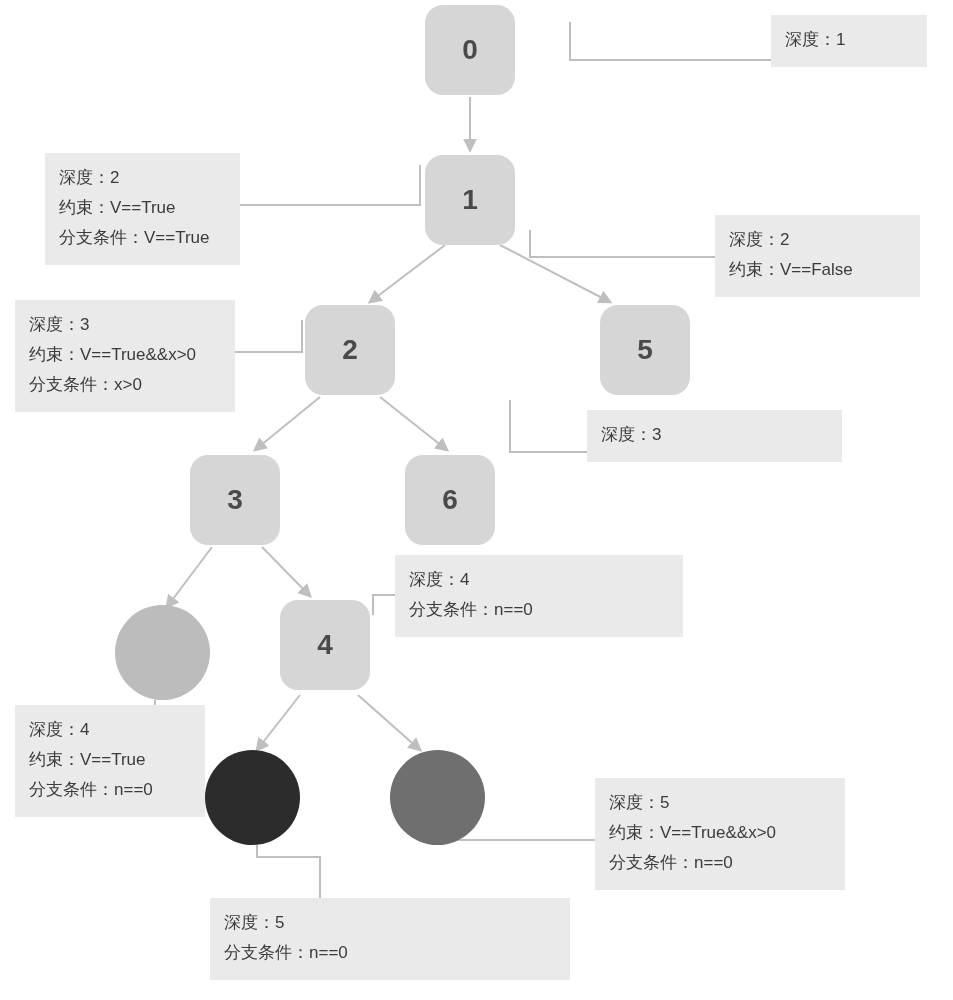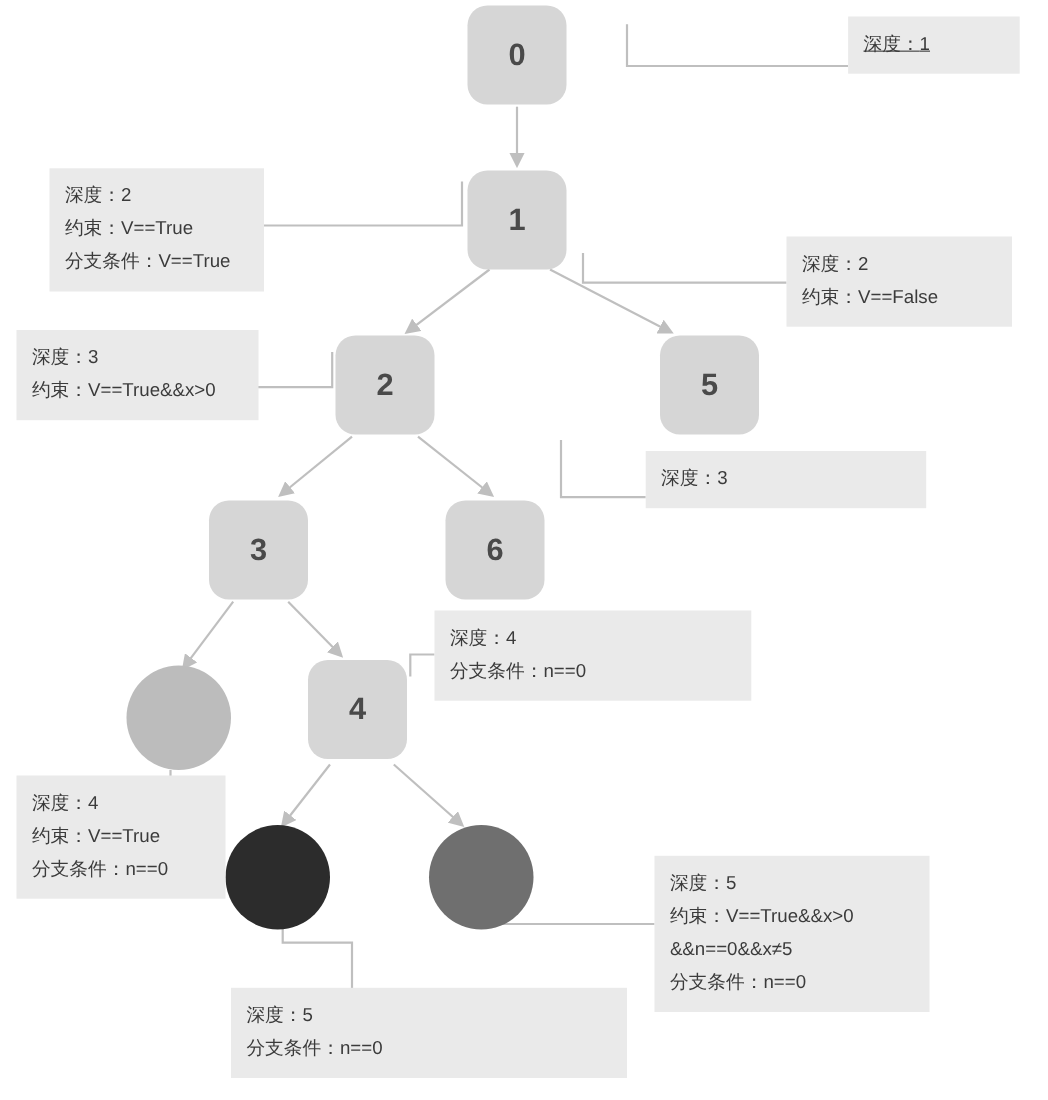--- a/index.html
+++ b/index.html
@@ -110,59 +110,59 @@
       <span>6</span>
     </div>
   <div class="node" style="left:280px; top:600px;">
       <span>4</span>
     </div>
 
   <div class="leaf grey" style="left:115px; top:605px;"></div>
   <div class="leaf dark" style="left:205px; top:750px;"></div>
   <div class="leaf mid" style="left:390px; top:750px;"></div>
 
-  <div class="label" style="left:771px; top:15px; width:156px;text-decoration:underline;">
+  <div class="label" style="left:771px; top:15px; width:156px;">
     <div class="row"><span class="k">深度：</span><span>1</span></div>
   </div>
 
   <div class="label" style="left:45px; top:153px; width:195px;">
     <div class="row"><span class="k">深度：</span><span>2</span></div>
     <div class="row"><span class="k">约束：</span><span>V==True</span></div>
     <div class="row"><span class="k">分支条件</span><span>：</span><span>V==True</span></div>
   </div>
 
   <div class="label" style="left:715px; top:215px; width:205px;">
     <div class="row"><span class="k">深度：</span><span>2</span></div>
     <div class="row"><span class="k">约束：</span><span>V==False</span></div>
   </div>
 
   <div class="label" style="left:15px; top:300px; width:220px;">
     <div class="row"><span class="k">深度：</span><span>3</span></div>
     <div class="row"><span class="k">约束：</span><span>V==True&amp;&amp;x&gt;0</span></div>
+    <div class="row"><span class="k">分支条件</span><span>：</span><span>x&gt;0</span></div>
   </div>
 
   <div class="label" style="left:587px; top:410px; width:255px;">
     <div class="row"><span class="k">深度：</span><span>3</span></div>
   </div>
 
   <div class="label" style="left:395px; top:555px; width:288px;">
     <div class="row"><span class="k">深度：</span><span>4</span></div>
     <div class="row"><span class="k">分支条件</span><span>：</span><span>n==0</span></div>
   </div>
 
   <div class="label" style="left:15px; top:705px; width:190px;">
     <div class="row"><span class="k">深度：</span><span>4</span></div>
     <div class="row"><span class="k">约束：</span><span>V==True</span></div>
     <div class="row"><span class="k">分支条件</span><span>：</span><span>n==0</span></div>
   </div>
 
   <div class="label" style="left:595px; top:778px; width:250px;">
     <div class="row"><span class="k">深度：</span><span>5</span></div>
     <div class="row"><span class="k">约束：</span><span>V==True&amp;&amp;x&gt;0</span></div>
-    <div class="row"><span>&amp;&amp;n==0&amp;&amp;x≠5</span></div>
     <div class="row"><span class="k">分支条件</span><span>：</span><span>n==0</span></div>
   </div>
 
   <div class="label" style="left:210px; top:898px; width:360px;">
     <div class="row"><span class="k">深度：</span><span>5</span></div>
     <div class="row"><span class="k">分支条件</span><span>：</span><span>n==0</span></div>
   </div>
 
 </div>
 

